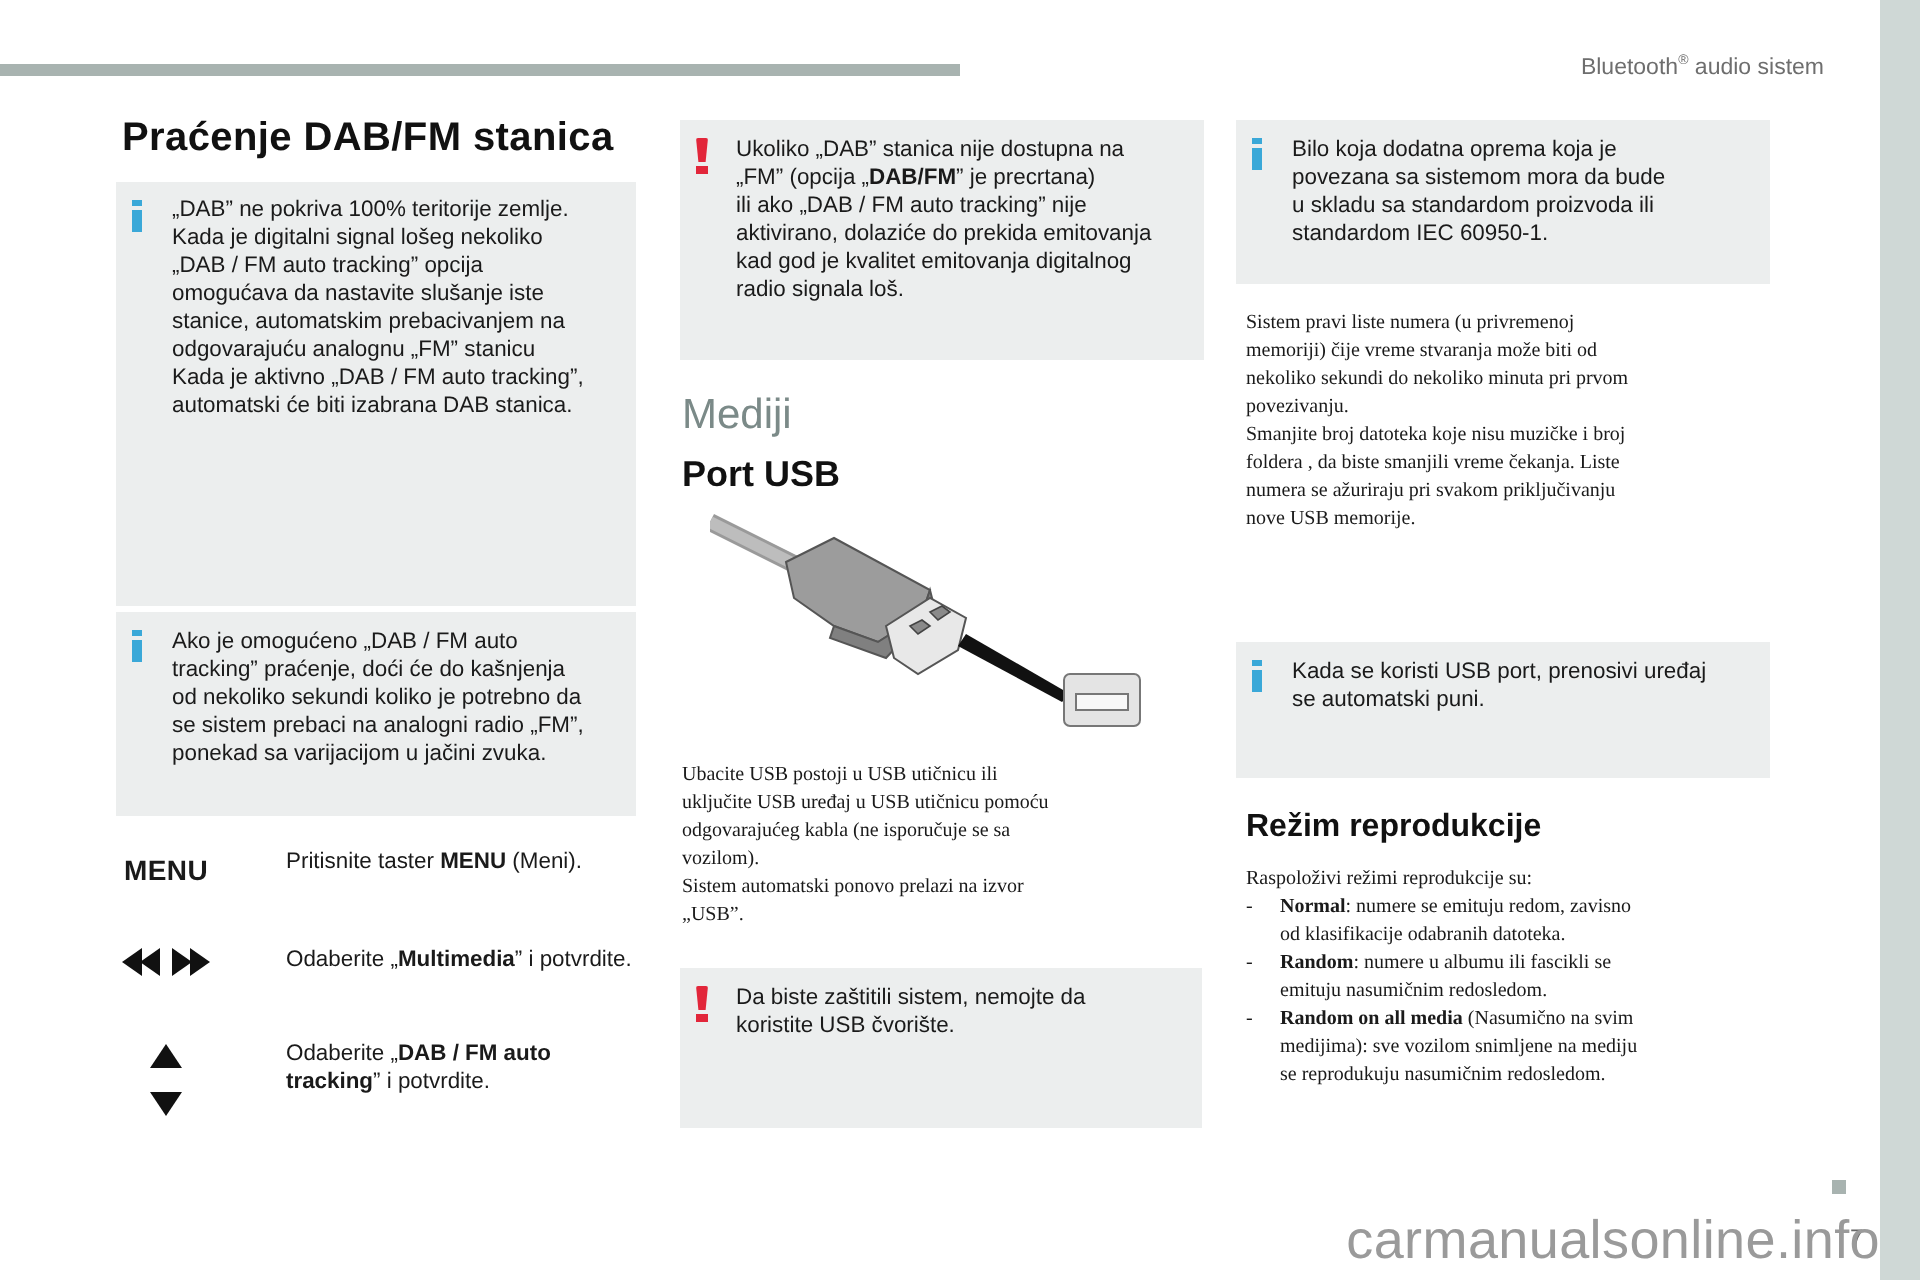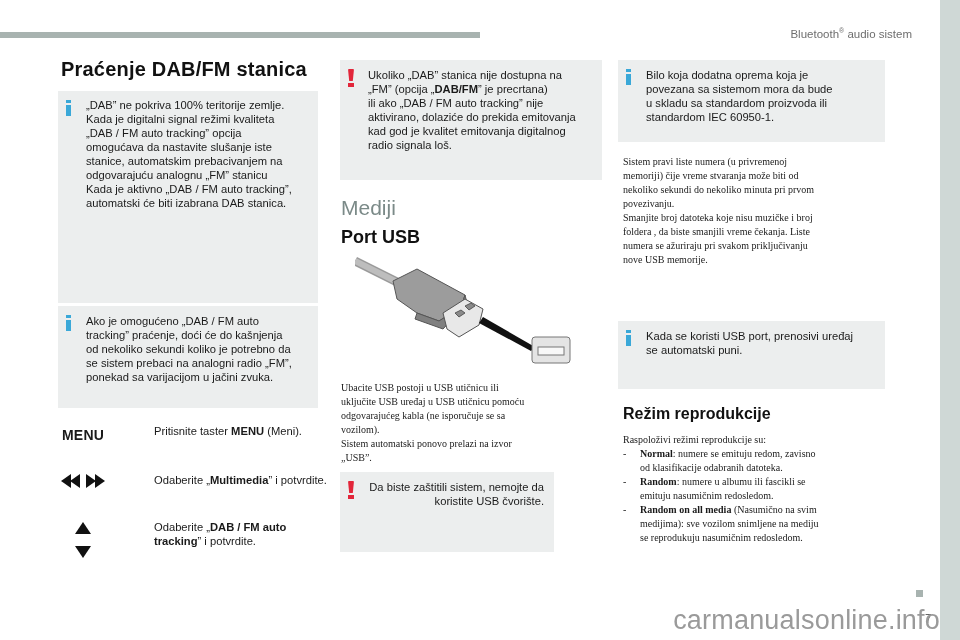--- a/index.html
+++ b/index.html
@@ -19,21 +19,21 @@
     .info-mark .dot { width: 5px; height: 3px; background: #3aa8d8; }
     .info-mark .bar { width: 5px; height: 11px; margin-top: 2px; background: #3aa8d8; }
     .warn-mark { width: 6px; height: 18px; }
     .warn-mark .bar { width: 6px; height: 12px; background: #e2263a; border-radius: 1px 1px 0 0; clip-path: polygon(0 0,100% 0,80% 100%,20% 100%); }
     .warn-mark .dot { width: 6px; height: 4px; margin-top: 2px; background: #e2263a; }
 
     .para { font-size: 10px; line-height: 14px; font-family: Liberation Serif, serif; }
 
     .step { position: absolute; left: 58px; font-size: 11.2px; line-height: 14px; }
     .step .icon { position: absolute; left: 0; width: 50px; text-align: center; }
-    .step .txt { position: absolute; left: 60px; width: 210px; padding-left: 36px; }
+    .step .txt { position: absolute; left: 49px; width: 210px; padding-left: 36px; }
     .menu-glyph { font-weight: bold; font-size: 14px; letter-spacing: 0.2px; }
 
     .h-mediji { font-size: 21px; color: #7b8a88; font-weight: normal; }
     .h2 { font-size: 18px; font-weight: bold; color: #111; }
     .h3 { font-size: 16px; font-weight: bold; color: #111; }
 
     .list-item { position: relative; padding-left: 17px; }
     .list-item .dash { position: absolute; left: 0; top: 0; }
 
     .watermark { position: absolute; right: 20px; top: 605px; font-size: 27px; color: #9a9a9a; letter-spacing: 0.2px; }
@@ -48,21 +48,21 @@
 <div class="side-strip"></div>
 
 <div class="h1">Praćenje DAB/FM stanica</div>
 
 <div class="box" style="position:absolute; left:58px; top:91px; width:260px; height:212px; padding-top:7px;">
   <div class="mark info-mark">
       <div class="dot"></div>
       <div class="bar"></div>
     </div>
   <div>„DAB” ne pokriva 100% teritorije zemlje.</div>
-  <div>Kada je digitalni signal režimi kvaliteta</div>
+  <div>Kada je digitalni signal lošeg nekoliko</div>
   <div>„DAB / FM auto tracking” opcija</div>
   <div>omogućava da nastavite slušanje iste</div>
   <div>stanice, automatskim prebacivanjem na</div>
   <div>odgovarajuću analognu „FM” stanicu</div>
   <div>Kada je aktivno „DAB / FM auto tracking”,</div>
   <div>automatski će biti izabrana DAB stanica.</div>
 </div>
 
 <div class="box" style="position:absolute; left:58px; top:306px; width:260px; height:102px;">
   <div class="mark info-mark">
@@ -136,21 +136,21 @@
 
 <div class="para" style="position:absolute; left:341px; top:381px; width:262px;">
   <div>Ubacite USB postoji u USB utičnicu ili</div>
   <div>uključite USB uređaj u USB utičnicu pomoću</div>
   <div>odgovarajućeg kabla (ne isporučuje se sa</div>
   <div>vozilom).</div>
   <div>Sistem automatski ponovo prelazi na izvor</div>
   <div>„USB”.</div>
 </div>
 
-<div class="box" style="position:absolute; left:340px; top:472px; width:214px; height:80px;text-align:right;">
+<div class="box" style="position:absolute; left:340px; top:484px; width:261px; height:80px;">
   <div class="mark warn-mark">
       <div class="bar"></div>
       <div class="dot"></div>
     </div>
   <div>Da biste zaštitili sistem, nemojte da</div>
   <div>koristite USB čvorište.</div>
 </div>
 
 <div class="box" style="position:absolute; left:618px; top:60px; width:267px; height:82px;">
   <div class="mark info-mark">

